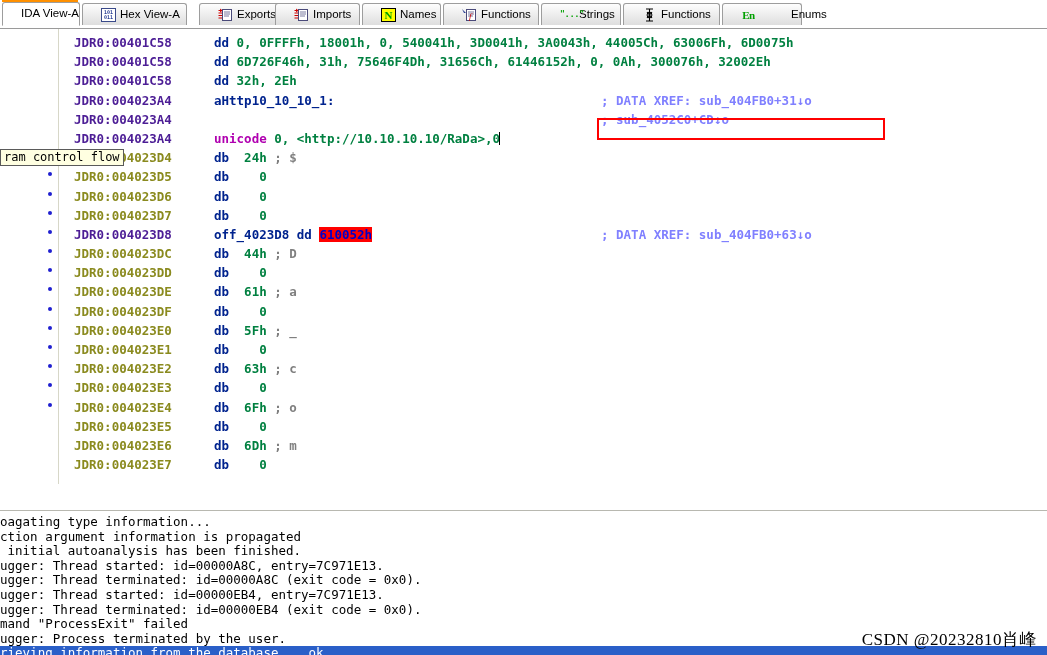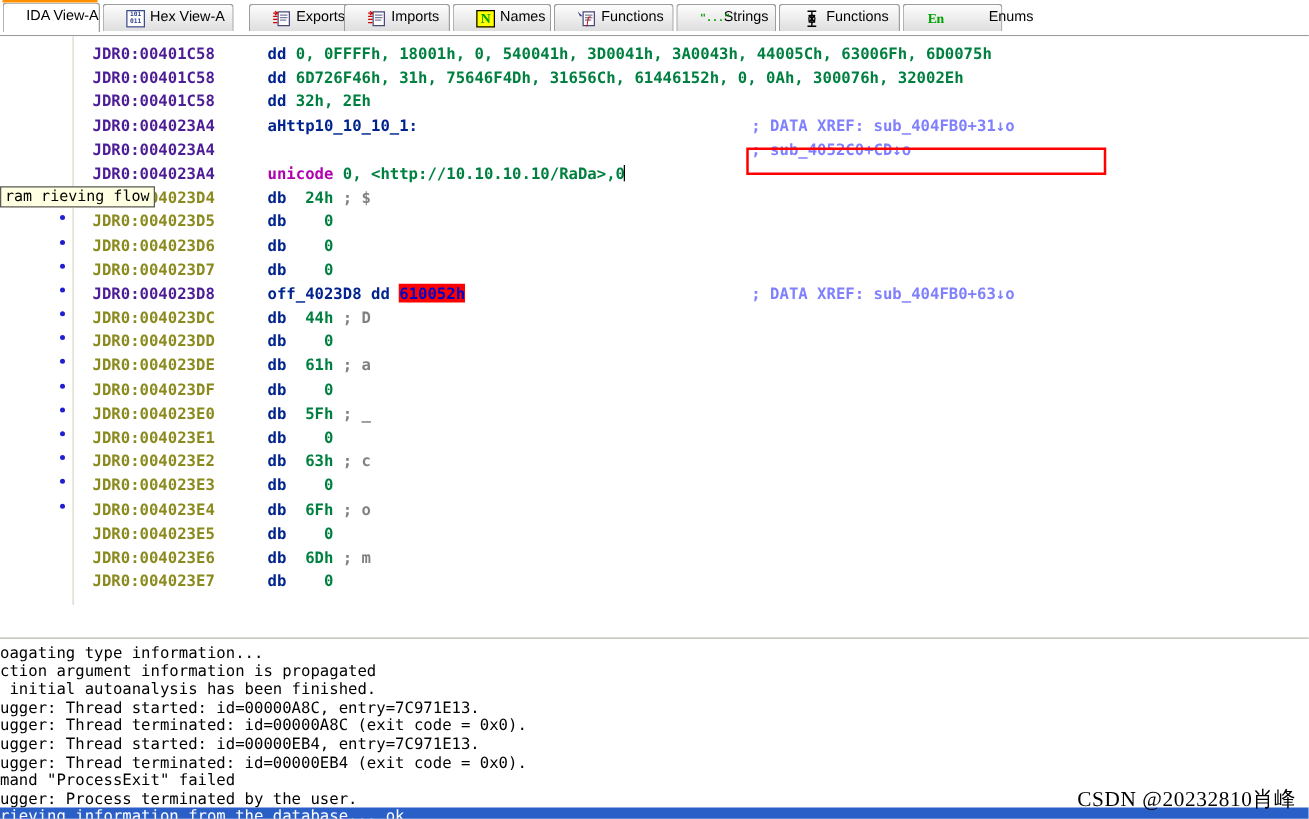--- a/index.html
+++ b/index.html
@@ -351,21 +351,21 @@
       </div>
     </div>
   <div id="tabbar-underline"></div>
 </div>
 
 <div id="disasm">
   <div id="leftpad"></div>
   <div id="gutter"></div>
   <div id="codearea"><div class="cl"><span class="addr">JDR0:00401C58</span><span class="body"><span class="kw">dd </span><span class="num">0, 0FFFFh, 18001h, 0, 540041h, 3D0041h, 3A0043h, 44005Ch, 63006Fh, 6D0075h</span></span></div><div class="cl"><span class="addr">JDR0:00401C58</span><span class="body"><span class="kw">dd </span><span class="num">6D726F46h, 31h, 75646F4Dh, 31656Ch, 61446152h, 0, 0Ah, 300076h, 32002Eh</span></span></div><div class="cl"><span class="addr">JDR0:00401C58</span><span class="body"><span class="kw">dd </span><span class="num">32h, 2Eh</span></span></div><div class="cl"><span class="addr">JDR0:004023A4</span><span class="body"><span class="lbl">aHttp10_10_10_1:</span></span><span class="xrefcol cmt">; DATA XREF: sub_404FB0+31↓o</span></div><div class="cl"><span class="addr">JDR0:004023A4</span><span class="body"></span><span class="xrefcol cmt">; sub_4052C0+CD↓o</span></div><div class="cl"><span class="addr">JDR0:004023A4</span><span class="body"><span class="uni">unicode </span><span class="num">0, &lt;http://10.10.10.10/RaDa&gt;,0</span><span class="cursor"></span></span></div><div class="cl"><div class="mark"></div><span class="addr hl">JDR0:004023D4</span><span class="body"><span class="kw">db  </span><span class="num">24h</span><span class="chr"> ; $</span></span></div><div class="cl"><div class="mark"></div><span class="addr hl">JDR0:004023D5</span><span class="body"><span class="kw">db    </span><span class="num">0</span></span></div><div class="cl"><div class="mark"></div><span class="addr hl">JDR0:004023D6</span><span class="body"><span class="kw">db    </span><span class="num">0</span></span></div><div class="cl"><div class="mark"></div><span class="addr hl">JDR0:004023D7</span><span class="body"><span class="kw">db    </span><span class="num">0</span></span></div><div class="cl"><div class="mark"></div><span class="addr">JDR0:004023D8</span><span class="body"><span class="lbl">off_4023D8 </span><span class="kw">dd </span><span class="hlred">610052h</span></span><span class="xrefcol cmt">; DATA XREF: sub_404FB0+63↓o</span></div><div class="cl"><div class="mark"></div><span class="addr hl">JDR0:004023DC</span><span class="body"><span class="kw">db  </span><span class="num">44h</span><span class="chr"> ; D</span></span></div><div class="cl"><div class="mark"></div><span class="addr hl">JDR0:004023DD</span><span class="body"><span class="kw">db    </span><span class="num">0</span></span></div><div class="cl"><div class="mark"></div><span class="addr hl">JDR0:004023DE</span><span class="body"><span class="kw">db  </span><span class="num">61h</span><span class="chr"> ; a</span></span></div><div class="cl"><div class="mark"></div><span class="addr hl">JDR0:004023DF</span><span class="body"><span class="kw">db    </span><span class="num">0</span></span></div><div class="cl"><div class="mark"></div><span class="addr hl">JDR0:004023E0</span><span class="body"><span class="kw">db  </span><span class="num">5Fh</span><span class="chr"> ; _</span></span></div><div class="cl"><div class="mark"></div><span class="addr hl">JDR0:004023E1</span><span class="body"><span class="kw">db    </span><span class="num">0</span></span></div><div class="cl"><div class="mark"></div><span class="addr hl">JDR0:004023E2</span><span class="body"><span class="kw">db  </span><span class="num">63h</span><span class="chr"> ; c</span></span></div><div class="cl"><div class="mark"></div><span class="addr hl">JDR0:004023E3</span><span class="body"><span class="kw">db    </span><span class="num">0</span></span></div><div class="cl"><div class="mark"></div><span class="addr hl">JDR0:004023E4</span><span class="body"><span class="kw">db  </span><span class="num">6Fh</span><span class="chr"> ; o</span></span></div><div class="cl"><span class="addr hl">JDR0:004023E5</span><span class="body"><span class="kw">db    </span><span class="num">0</span></span></div><div class="cl"><span class="addr hl">JDR0:004023E6</span><span class="body"><span class="kw">db  </span><span class="num">6Dh</span><span class="chr"> ; m</span></span></div><div class="cl"><span class="addr hl">JDR0:004023E7</span><span class="body"><span class="kw">db    </span><span class="num">0</span></span></div></div>
   <div id="xref-box"></div>
-  <div id="tooltip">ram rieving flow</div>
+  <div id="tooltip">ram control flow</div>
 
   <div id="hscroll">
     
     
   </div>
 </div>
 
 <div id="sep2"></div>
 <div id="sep"></div>
 

